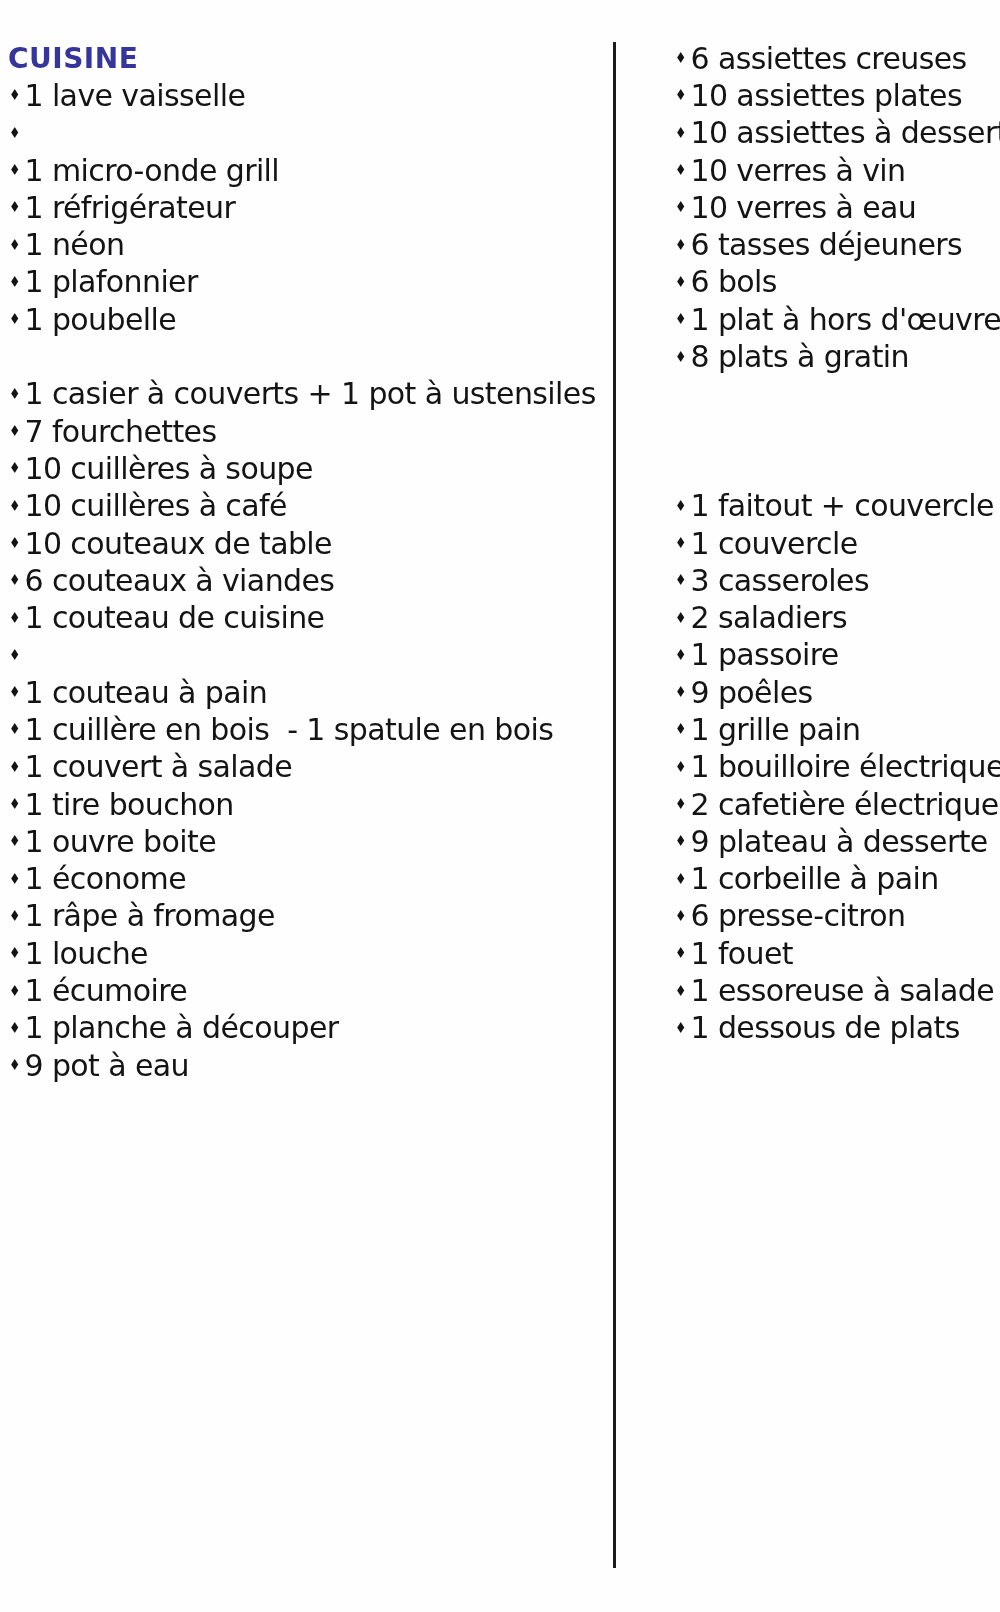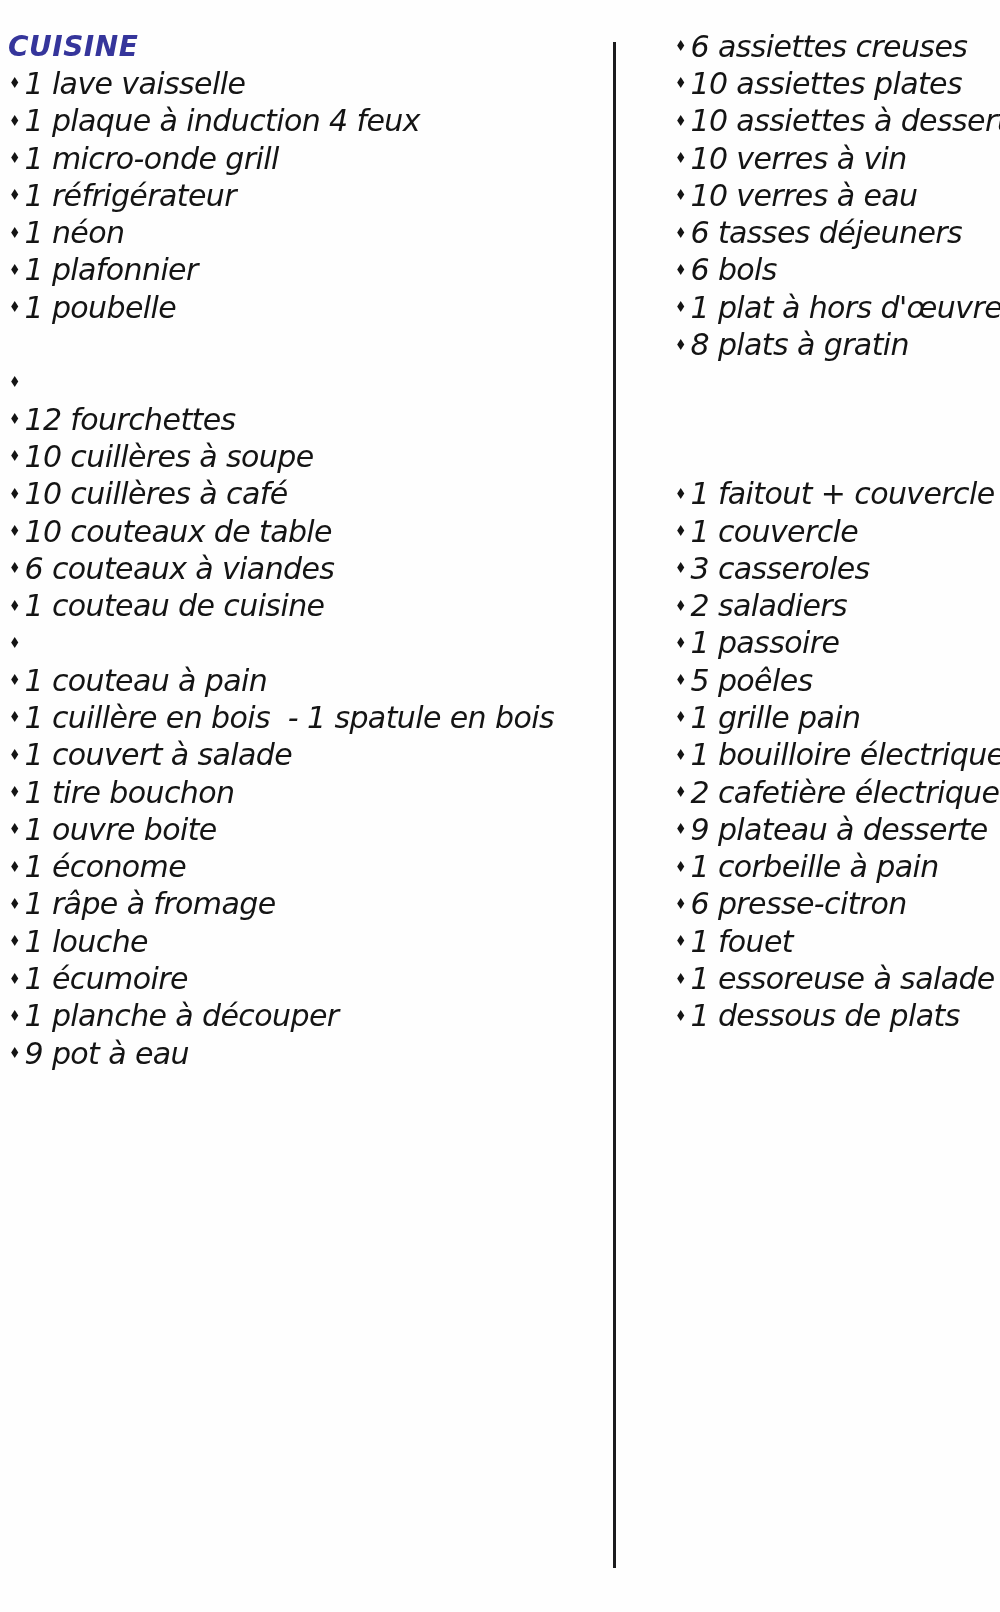--- a/index.html
+++ b/index.html
@@ -14,22 +14,21 @@
     color: #141414;
     position: relative;
     overflow: hidden;
   }
   .page {
     position: absolute;
     inset: 0;
   }
   .column {
     position: absolute;
-    top: 28px;
-    font-style: italic;
+    top: 40px;
   }
   .column-left {
     left: 8px;
     width: 595px;
   }
   .column-right {
     left: 674px;
     width: 322px;
   }
   .row {
@@ -70,29 +69,29 @@
 <body style="background: rgb(254, 254, 254); color: rgb(20, 20, 20);">
 
 <div class="page">
 
   <div class="column column-left">
     <div class="row title-row">
       <span class="page-title" style="color: rgb(53, 53, 155);">CUISINE</span>
     </div>
     <div>
         <div class="row"><span class="bullet">♦</span><span class="item-text">1 lave vaisselle</span></div>
-        <div class="row"><span class="bullet">♦</span><span class="item-text">1 plaque à induction 4 feux</span></div>
+        <div class="row"><span class="bullet">♦</span></div>
         <div class="row"><span class="bullet">♦</span><span class="item-text">1 micro-onde grill</span></div>
         <div class="row"><span class="bullet">♦</span><span class="item-text">1 réfrigérateur</span></div>
         <div class="row"><span class="bullet">♦</span><span class="item-text">1 néon</span></div>
         <div class="row"><span class="bullet">♦</span><span class="item-text">1 plafonnier</span></div>
         <div class="row"><span class="bullet">♦</span><span class="item-text">1 poubelle</span></div>
         <div class="row"></div>
-        <div class="row"><span class="bullet">♦</span></div>
-        <div class="row"><span class="bullet">♦</span><span class="item-text">12 fourchettes</span></div>
+        <div class="row"><span class="bullet">♦</span><span class="item-text">1 casier à couverts + 1 pot à ustensiles</span></div>
+        <div class="row"><span class="bullet">♦</span><span class="item-text">7 fourchettes</span></div>
         <div class="row"><span class="bullet">♦</span><span class="item-text">10 cuillères à soupe</span></div>
         <div class="row"><span class="bullet">♦</span><span class="item-text">10 cuillères à café</span></div>
         <div class="row"><span class="bullet">♦</span><span class="item-text">10 couteaux de table</span></div>
         <div class="row"><span class="bullet">♦</span><span class="item-text">6 couteaux à viandes</span></div>
         <div class="row"><span class="bullet">♦</span><span class="item-text">1 couteau de cuisine</span></div>
         <div class="row"><span class="bullet">♦</span></div>
         <div class="row"><span class="bullet">♦</span><span class="item-text">1 couteau à pain</span></div>
         <div class="row"><span class="bullet">♦</span><span class="item-text">1 cuillère en bois  - 1 spatule en bois</span></div>
         <div class="row"><span class="bullet">♦</span><span class="item-text">1 couvert à salade</span></div>
         <div class="row"><span class="bullet">♦</span><span class="item-text">1 tire bouchon</span></div>
@@ -120,21 +119,21 @@
         <div class="row"><span class="bullet">♦</span><span class="item-text">1 plat à hors d'œuvre</span></div>
         <div class="row"><span class="bullet">♦</span><span class="item-text">8 plats à gratin</span></div>
         <div class="row"></div>
         <div class="row"></div>
         <div class="row"></div>
         <div class="row"><span class="bullet">♦</span><span class="item-text">1 faitout + couvercle</span></div>
         <div class="row"><span class="bullet">♦</span><span class="item-text">1 couvercle</span></div>
         <div class="row"><span class="bullet">♦</span><span class="item-text">3 casseroles</span></div>
         <div class="row"><span class="bullet">♦</span><span class="item-text">2 saladiers</span></div>
         <div class="row"><span class="bullet">♦</span><span class="item-text">1 passoire</span></div>
-        <div class="row"><span class="bullet">♦</span><span class="item-text">5 poêles</span></div>
+        <div class="row"><span class="bullet">♦</span><span class="item-text">9 poêles</span></div>
         <div class="row"><span class="bullet">♦</span><span class="item-text">1 grille pain</span></div>
         <div class="row"><span class="bullet">♦</span><span class="item-text">1 bouilloire électrique</span></div>
         <div class="row"><span class="bullet">♦</span><span class="item-text">2 cafetière électrique</span></div>
         <div class="row"><span class="bullet">♦</span><span class="item-text">9 plateau à desserte</span></div>
         <div class="row"><span class="bullet">♦</span><span class="item-text">1 corbeille à pain</span></div>
         <div class="row"><span class="bullet">♦</span><span class="item-text">6 presse-citron</span></div>
         <div class="row"><span class="bullet">♦</span><span class="item-text">1 fouet</span></div>
         <div class="row"><span class="bullet">♦</span><span class="item-text">1 essoreuse à salade</span></div>
         <div class="row"><span class="bullet">♦</span><span class="item-text">1 dessous de plats</span></div>
       </div>

